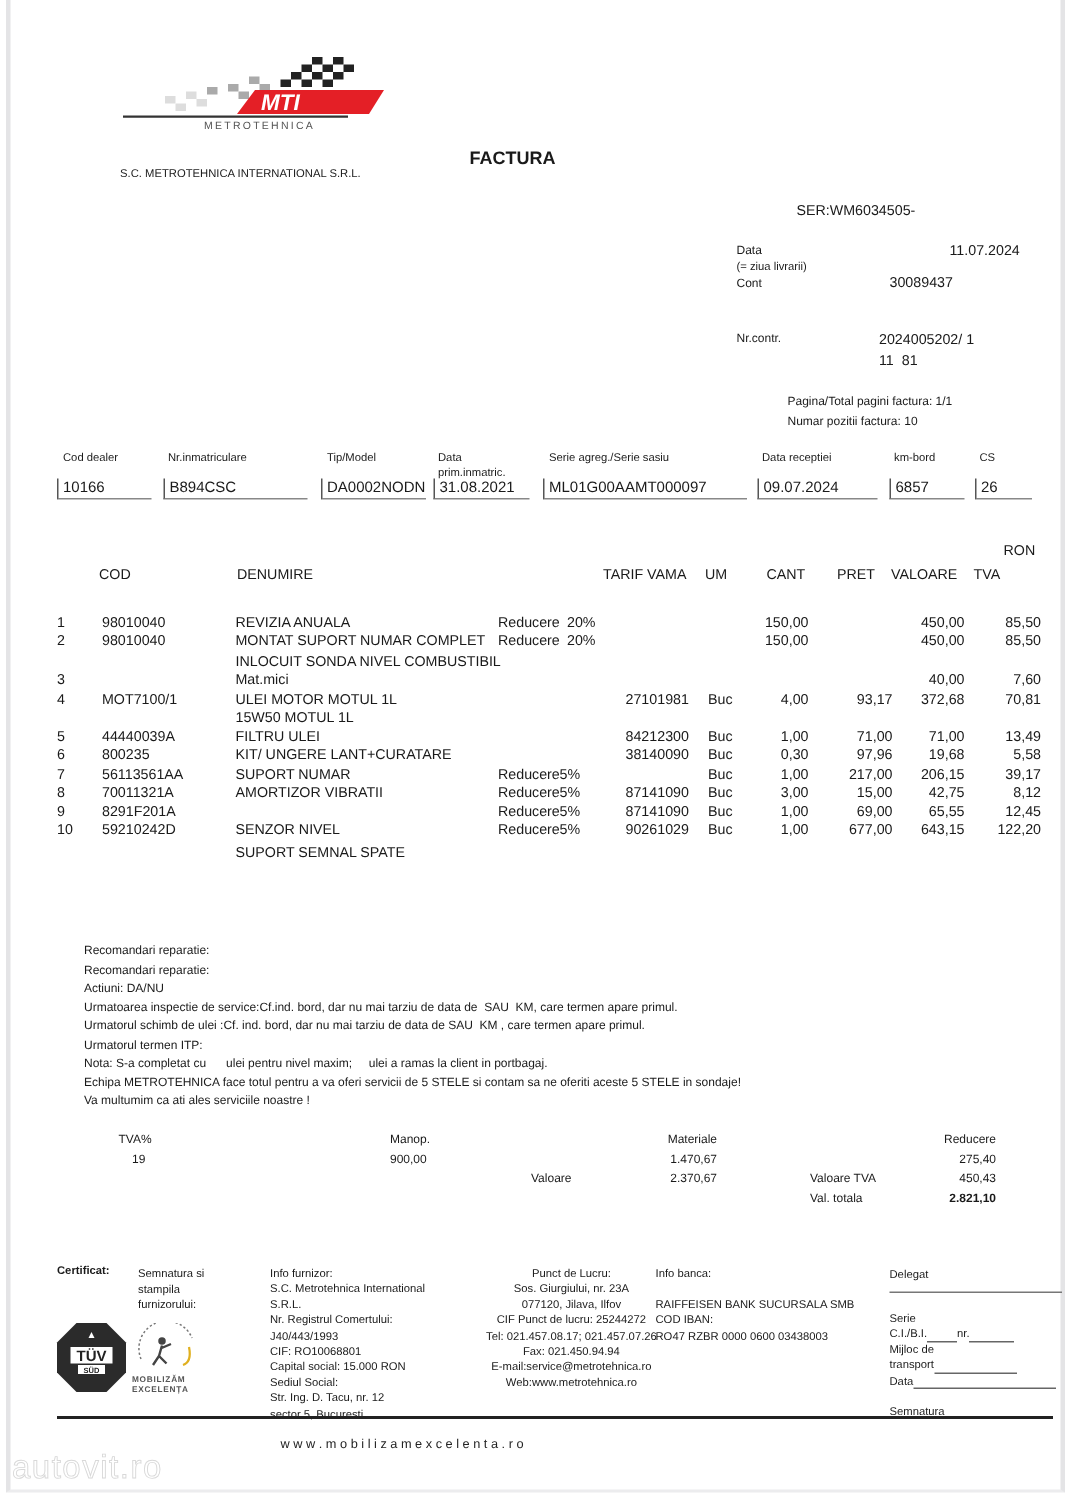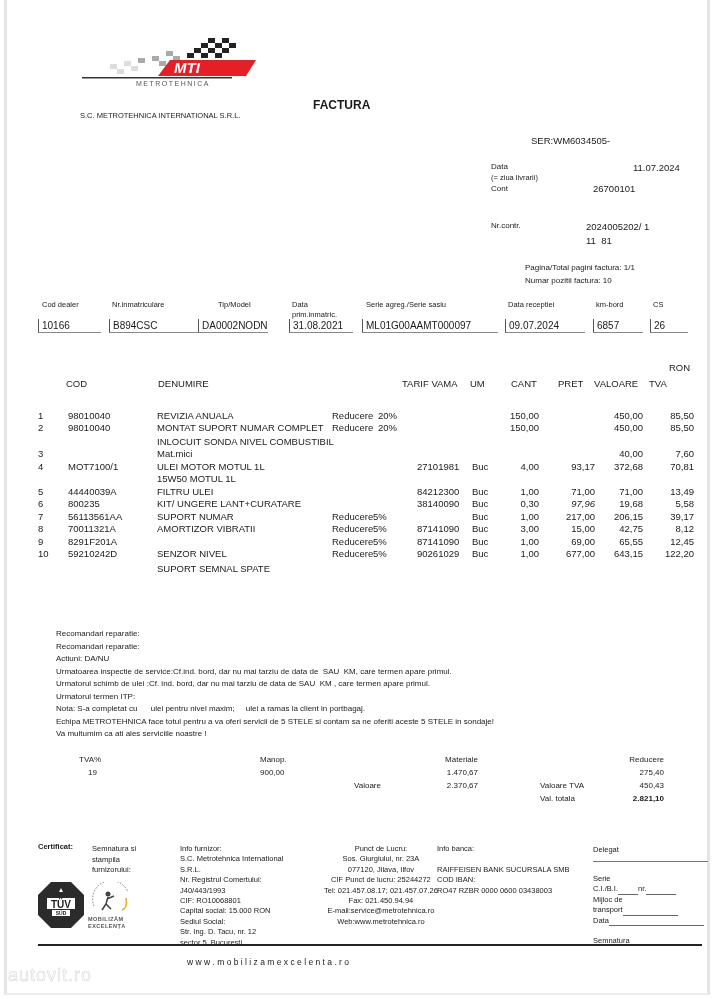--- a/index.html
+++ b/index.html
@@ -17,21 +17,21 @@
   .logo { position: absolute; left: 78px; top: 36px; width: 185px; height: 52px; }
 
   .field { position: absolute; top: 319px; height: 14px; font-size: 10px; padding-left: 3px;
            border-left: 1px solid #555; border-bottom: 1px solid #888; line-height: 14px; }
 
   .row { position: absolute; left: 0; width: 718px; height: 12px; font-size: 9.5px; line-height: 12px; }
   .row span { position: absolute; white-space: nowrap; }
 
   .hr { position: absolute; left: 38px; top: 944px; width: 664px; height: 2px; background: #222; }
   .uline { display:inline-block; border-bottom: 1px solid #666; height: 9px; vertical-align: bottom; }
-  .watermark { position: absolute; left: 8px; top: 965px; font-size: 18px; color: #fff;
+  .watermark { position: absolute; left: 8px; top: 965px; font-size: 22px; color: #fff;
                -webkit-text-stroke: 0.6px #d8d8d8; letter-spacing: 1px; }
 </style>
 </head>
 <body>
 
 <div class="page"></div>
 
 <div class="logo">
   <svg width="185" height="52" viewBox="0 0 185 52">
     <g fill="#222">
@@ -69,40 +69,40 @@
 </div>
 
 <div class="abs" style="left:313px;top:98px;font-size:12px;font-weight:bold;">FACTURA</div>
 <div class="abs s7" style="left:80px;top:111px;">S.C. METROTEHNICA INTERNATIONAL S.R.L.</div>
 
 <div class="abs s9" style="left:531px;top:135px;">SER:WM6034505-</div>
 <div class="abs s8" style="left:491px;top:162px;">Data</div>
 <div class="abs s7" style="left:491px;top:173px;">(= ziua livrarii)</div>
 <div class="abs s9" style="left:633px;top:162px;">11.07.2024</div>
 <div class="abs s8" style="left:491px;top:184px;">Cont</div>
-<div class="abs s9" style="left:593px;top:183px;">26700101</div>
+<div class="abs s9" style="left:593px;top:183px;">30089437</div>
 <div class="abs s8" style="left:491px;top:221px;">Nr.contr.</div>
 <div class="abs s9" style="left:586px;top:221px;">2024005202/ 1</div>
 <div class="abs s9" style="left:586px;top:235px;white-space:pre;">11  81</div>
 <div class="abs s8" style="left:525px;top:263px;">Pagina/Total pagini factura: 1/1</div>
 <div class="abs s8" style="left:525px;top:276px;">Numar pozitii factura: 10</div>
 
 <div class="abs s7" style="left:42px;top:300px;">Cod dealer</div>
 <div class="abs s7" style="left:112px;top:300px;">Nr.inmatriculare</div>
 <div class="abs s7" style="left:218px;top:300px;text-align:center;">Tip/Model</div>
 <div class="abs s7" style="left:292px;top:300px;">Data</div>
 <div class="abs s7" style="left:292px;top:310px;">prim.inmatric.</div>
 <div class="abs s7" style="left:366px;top:300px;">Serie agreg./Serie sasiu</div>
 <div class="abs s7" style="left:508px;top:300px;">Data receptiei</div>
 <div class="abs s7" style="left:596px;top:300px;">km-bord</div>
 <div class="abs s7" style="left:653px;top:300px;">CS</div>
 
 <div class="field" style="left:38px;width:63px;">10166</div>
 <div class="field" style="left:109px;width:96px;">B894CSC</div>
-<div class="field" style="left:198px;width:70px;">DA0002NODN</div>
+<div class="field" style="left:214px;width:70px;">DA0002NODN</div>
 <div class="field" style="left:289px;width:64px;">31.08.2021</div>
 <div class="field" style="left:362px;width:136px;">ML01G00AAMT000097</div>
 <div class="field" style="left:505px;width:80px;">09.07.2024</div>
 <div class="field" style="left:593px;width:50px;">6857</div>
 <div class="field" style="left:650px;width:38px;">26</div>
 
 <div class="abs s9" style="left:669px;top:362px;">RON</div>
 <div class="row" style="top:378px;">
   <span style="left:66px;">COD</span>
   <span style="left:158px;">DENUMIRE</span>
@@ -208,21 +208,21 @@
     </div>
     <div class="row" style="top: 498px;">
       <span style="left: 38px;">6</span>
       <span style="left: 68px;">800235</span>
       <span style="left: 157px;">KIT/ UNGERE LANT+CURATARE</span>
       <span style="left: 332px;"></span>
       <span style="left: 378px;"></span>
       <span style="left: 417px;">38140090</span>
       <span style="left: 472px;">Buc</span>
       <span style="right: 179px;">0,30</span>
-      <span style="right: 123px; font-style: italic;">97,96</span>
+      <span style="right: 123px;">97,96</span>
       <span style="right: 75px;">19,68</span>
       <span style="right: 24px;">5,58</span>
     </div>
     <div class="row" style="top: 511px;">
       <span style="left: 38px;">7</span>
       <span style="left: 68px;">56113561AA</span>
       <span style="left: 157px;">SUPORT NUMAR</span>
       <span style="left: 332px;">Reducere</span>
       <span style="left: 373px;">5%</span>
       <span style="left: 417px;"></span>

